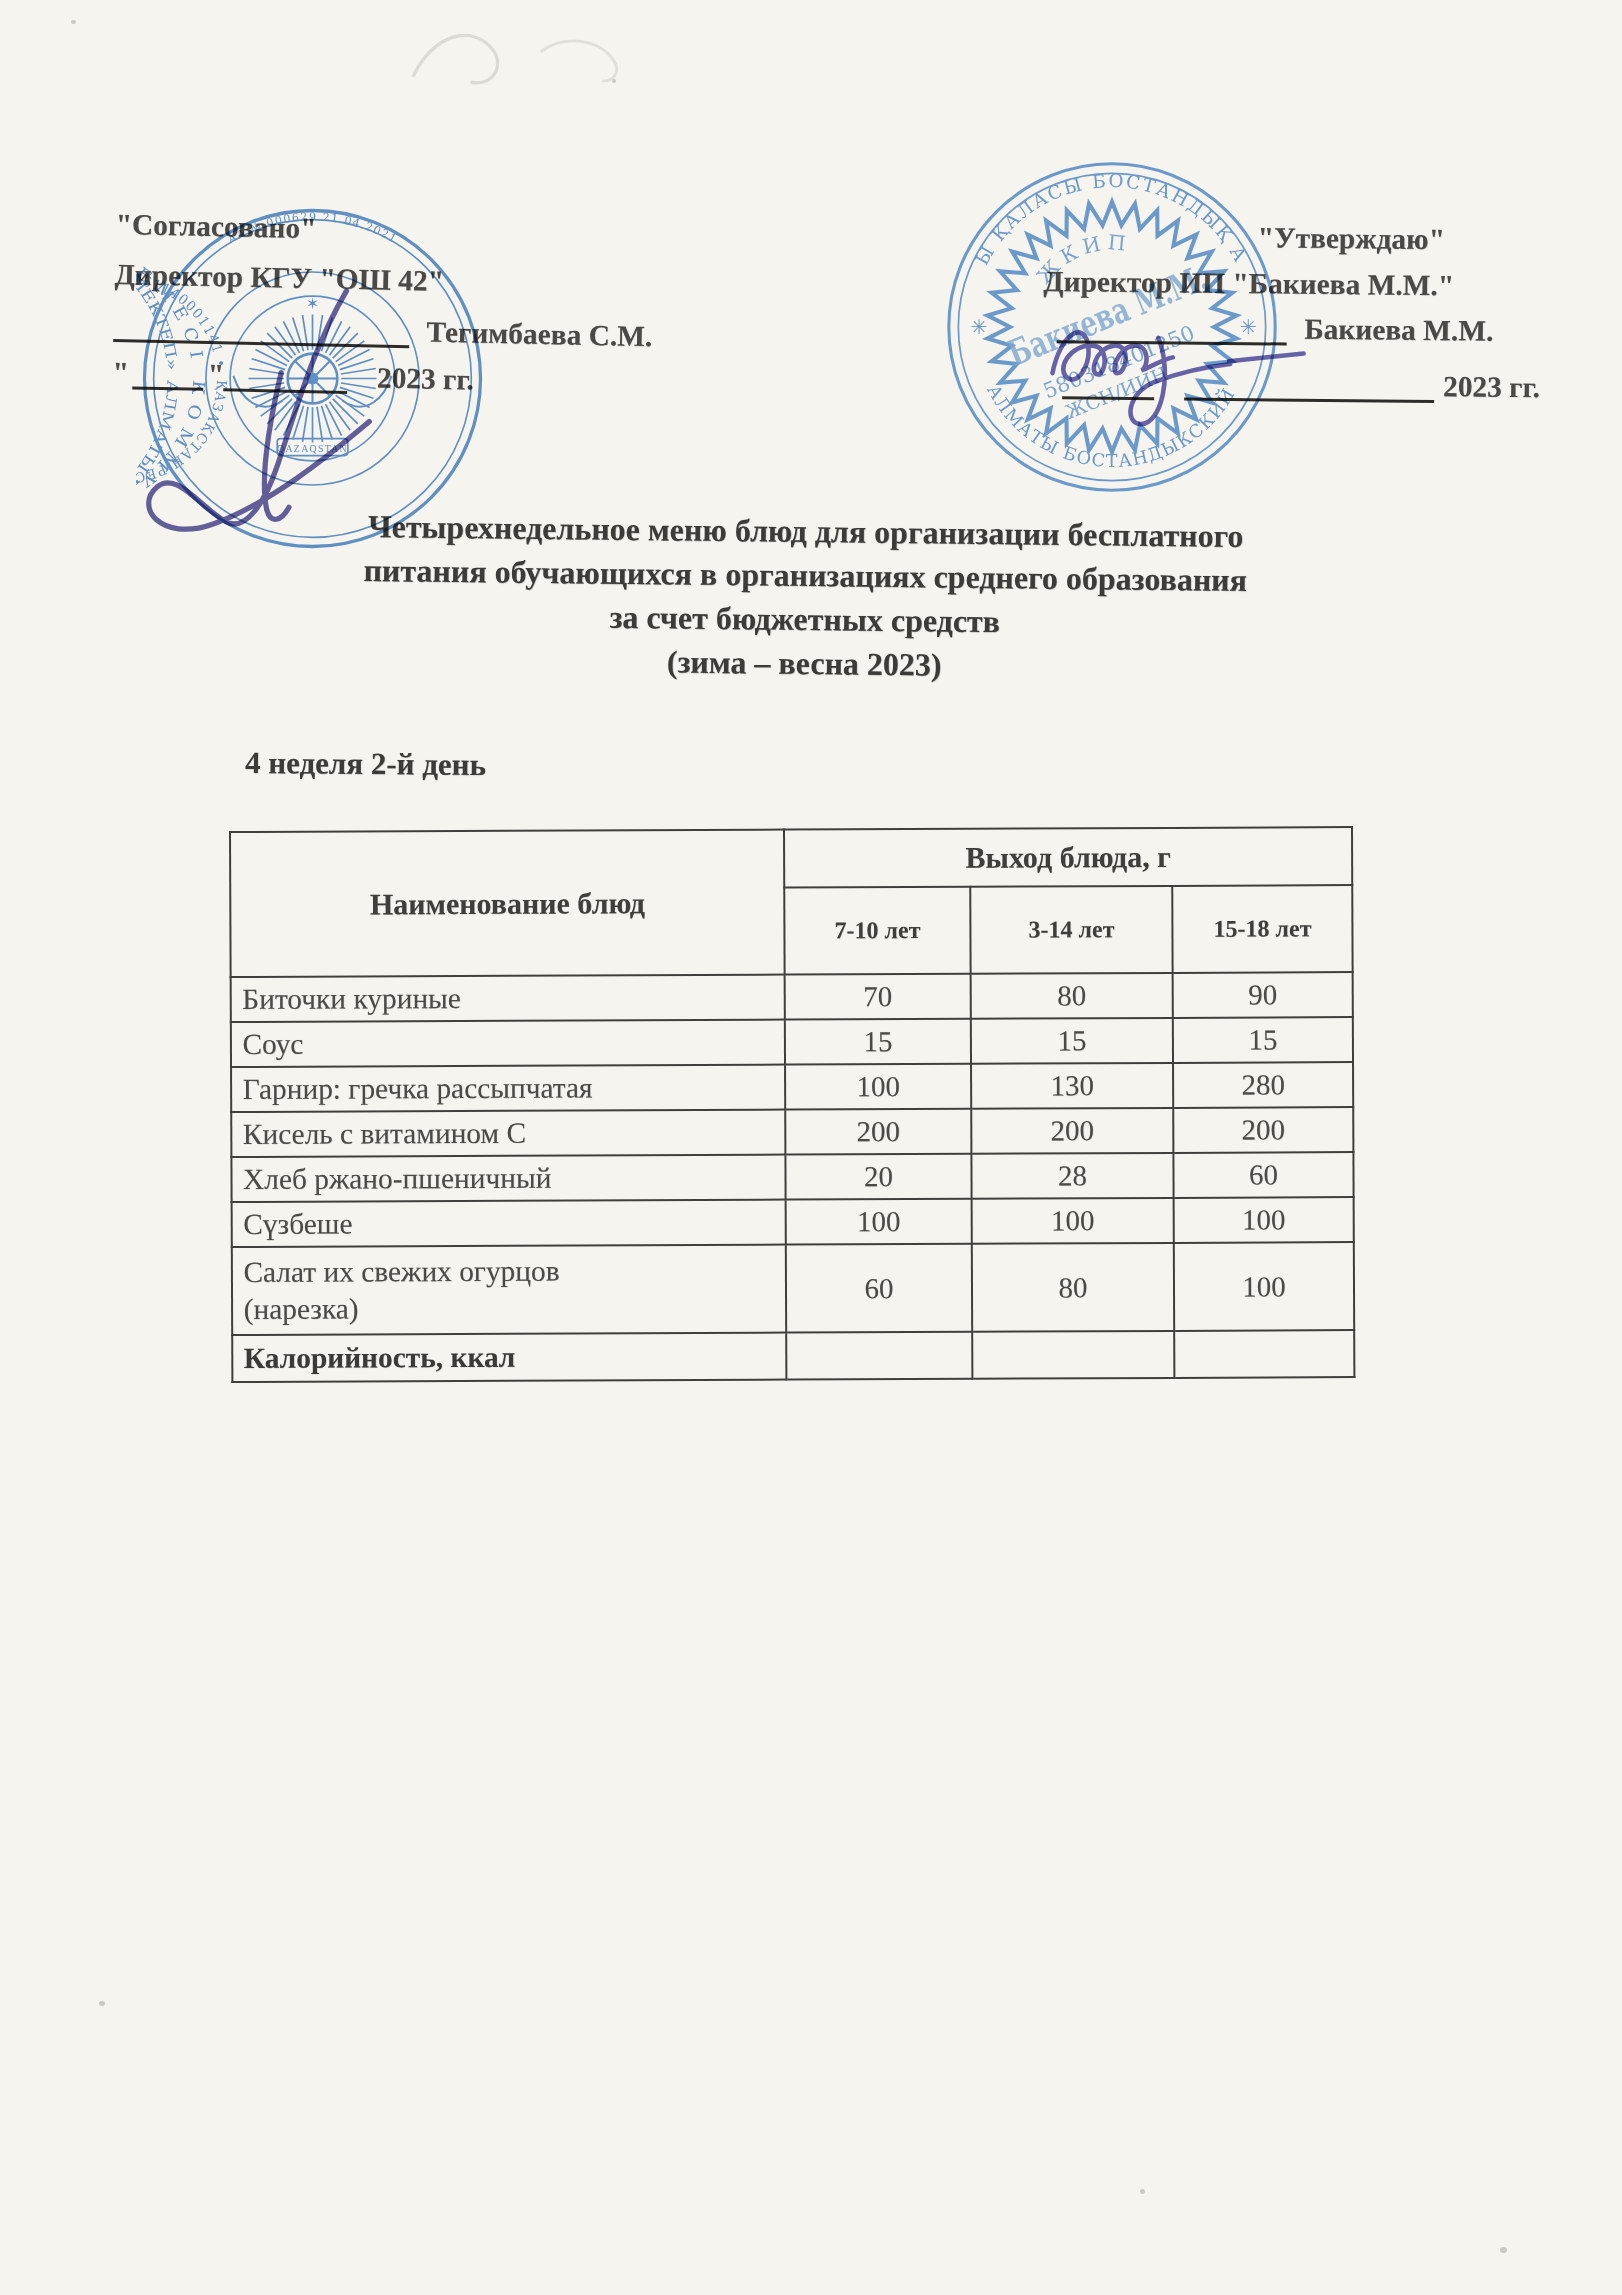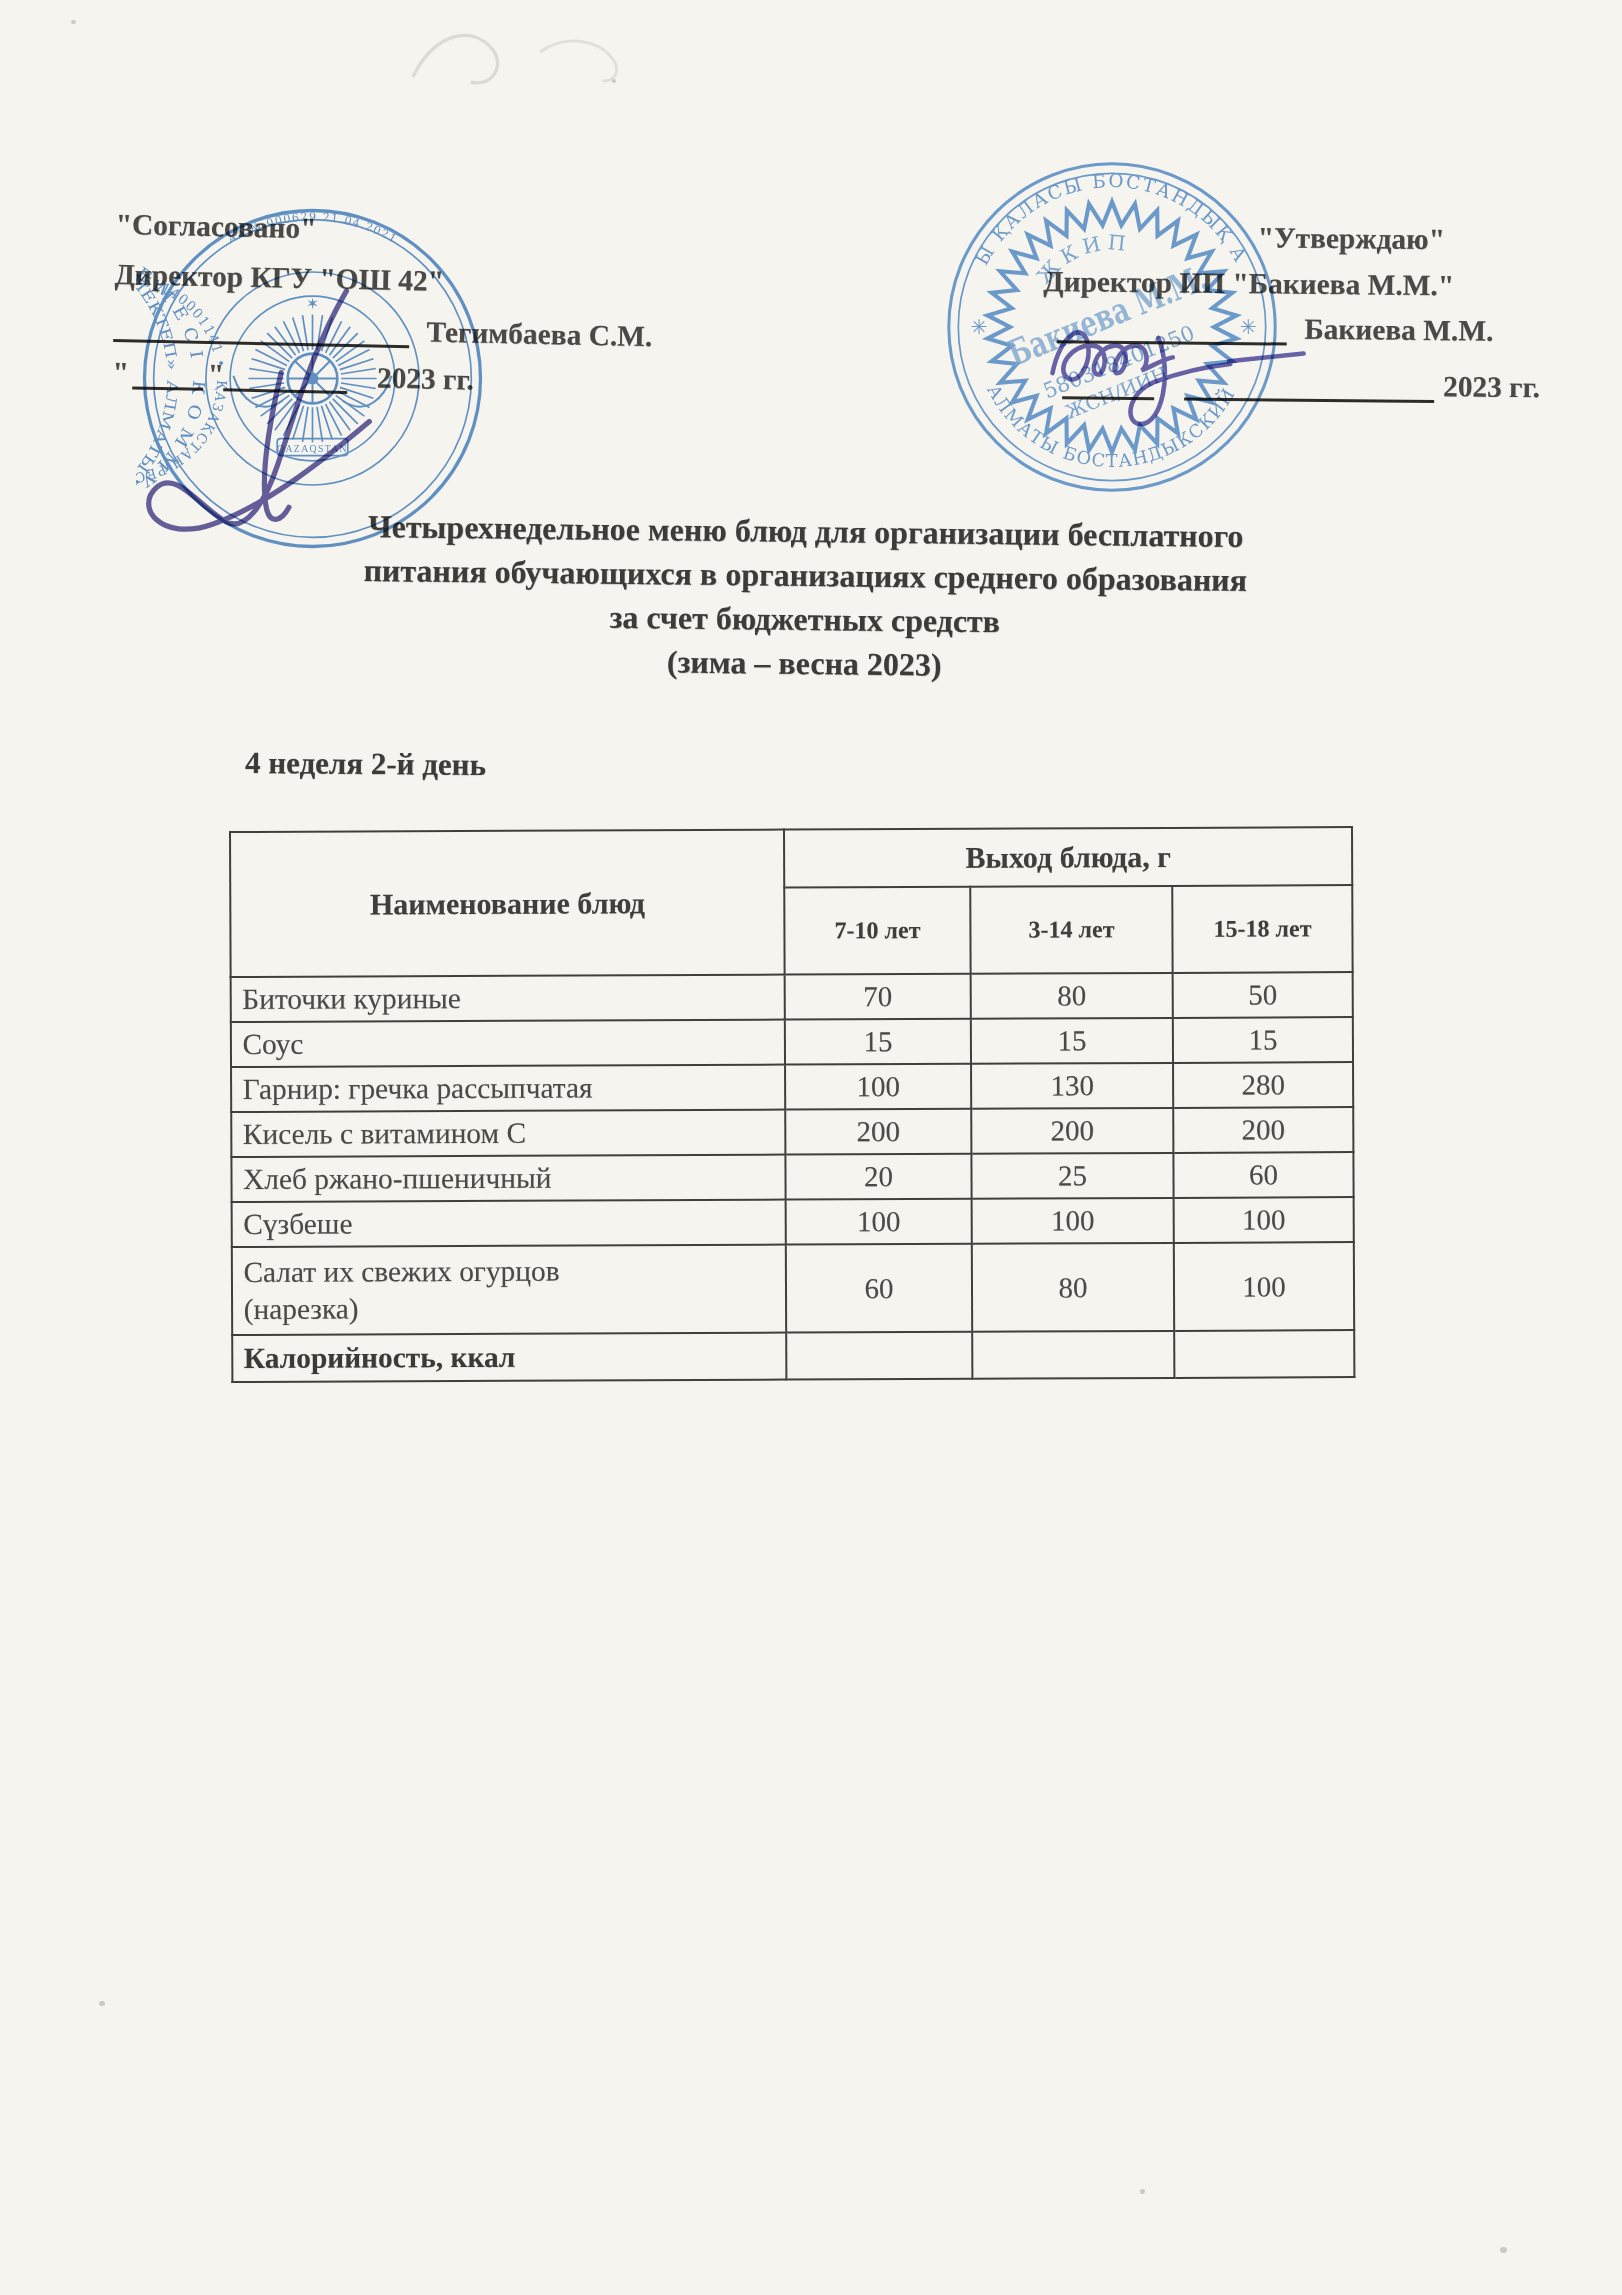--- a/index.html
+++ b/index.html
@@ -135,21 +135,21 @@
           <th class="age-h">7-10 лет</th>
           <th class="age-h">3-14 лет</th>
           <th class="age-h">15-18 лет</th>
         </tr>
       </thead>
       <tbody>
           <tr class="body-row row-0">
             <td class="name-cell">Биточки куриные</td>
             <td class="val-cell">70</td>
             <td class="val-cell">80</td>
-            <td class="val-cell">50</td>
+            <td class="val-cell">90</td>
           </tr>
           <tr class="body-row row-1">
             <td class="name-cell">Соус</td>
             <td class="val-cell">15</td>
             <td class="val-cell">15</td>
             <td class="val-cell">15</td>
           </tr>
           <tr class="body-row row-2">
             <td class="name-cell">Гарнир: гречка рассыпчатая</td>
             <td class="val-cell">100</td>
@@ -158,21 +158,21 @@
           </tr>
           <tr class="body-row row-3">
             <td class="name-cell">Кисель с витамином С</td>
             <td class="val-cell">200</td>
             <td class="val-cell">200</td>
             <td class="val-cell">200</td>
           </tr>
           <tr class="body-row row-4">
             <td class="name-cell">Хлеб ржано-пшеничный</td>
             <td class="val-cell">20</td>
-            <td class="val-cell">25</td>
+            <td class="val-cell">28</td>
             <td class="val-cell">60</td>
           </tr>
           <tr class="body-row row-5">
             <td class="name-cell">Сүзбеше</td>
             <td class="val-cell">100</td>
             <td class="val-cell">100</td>
             <td class="val-cell">100</td>
           </tr>
           <tr class="body-row row-6">
             <td class="name-cell">Салат их свежих огурцов

